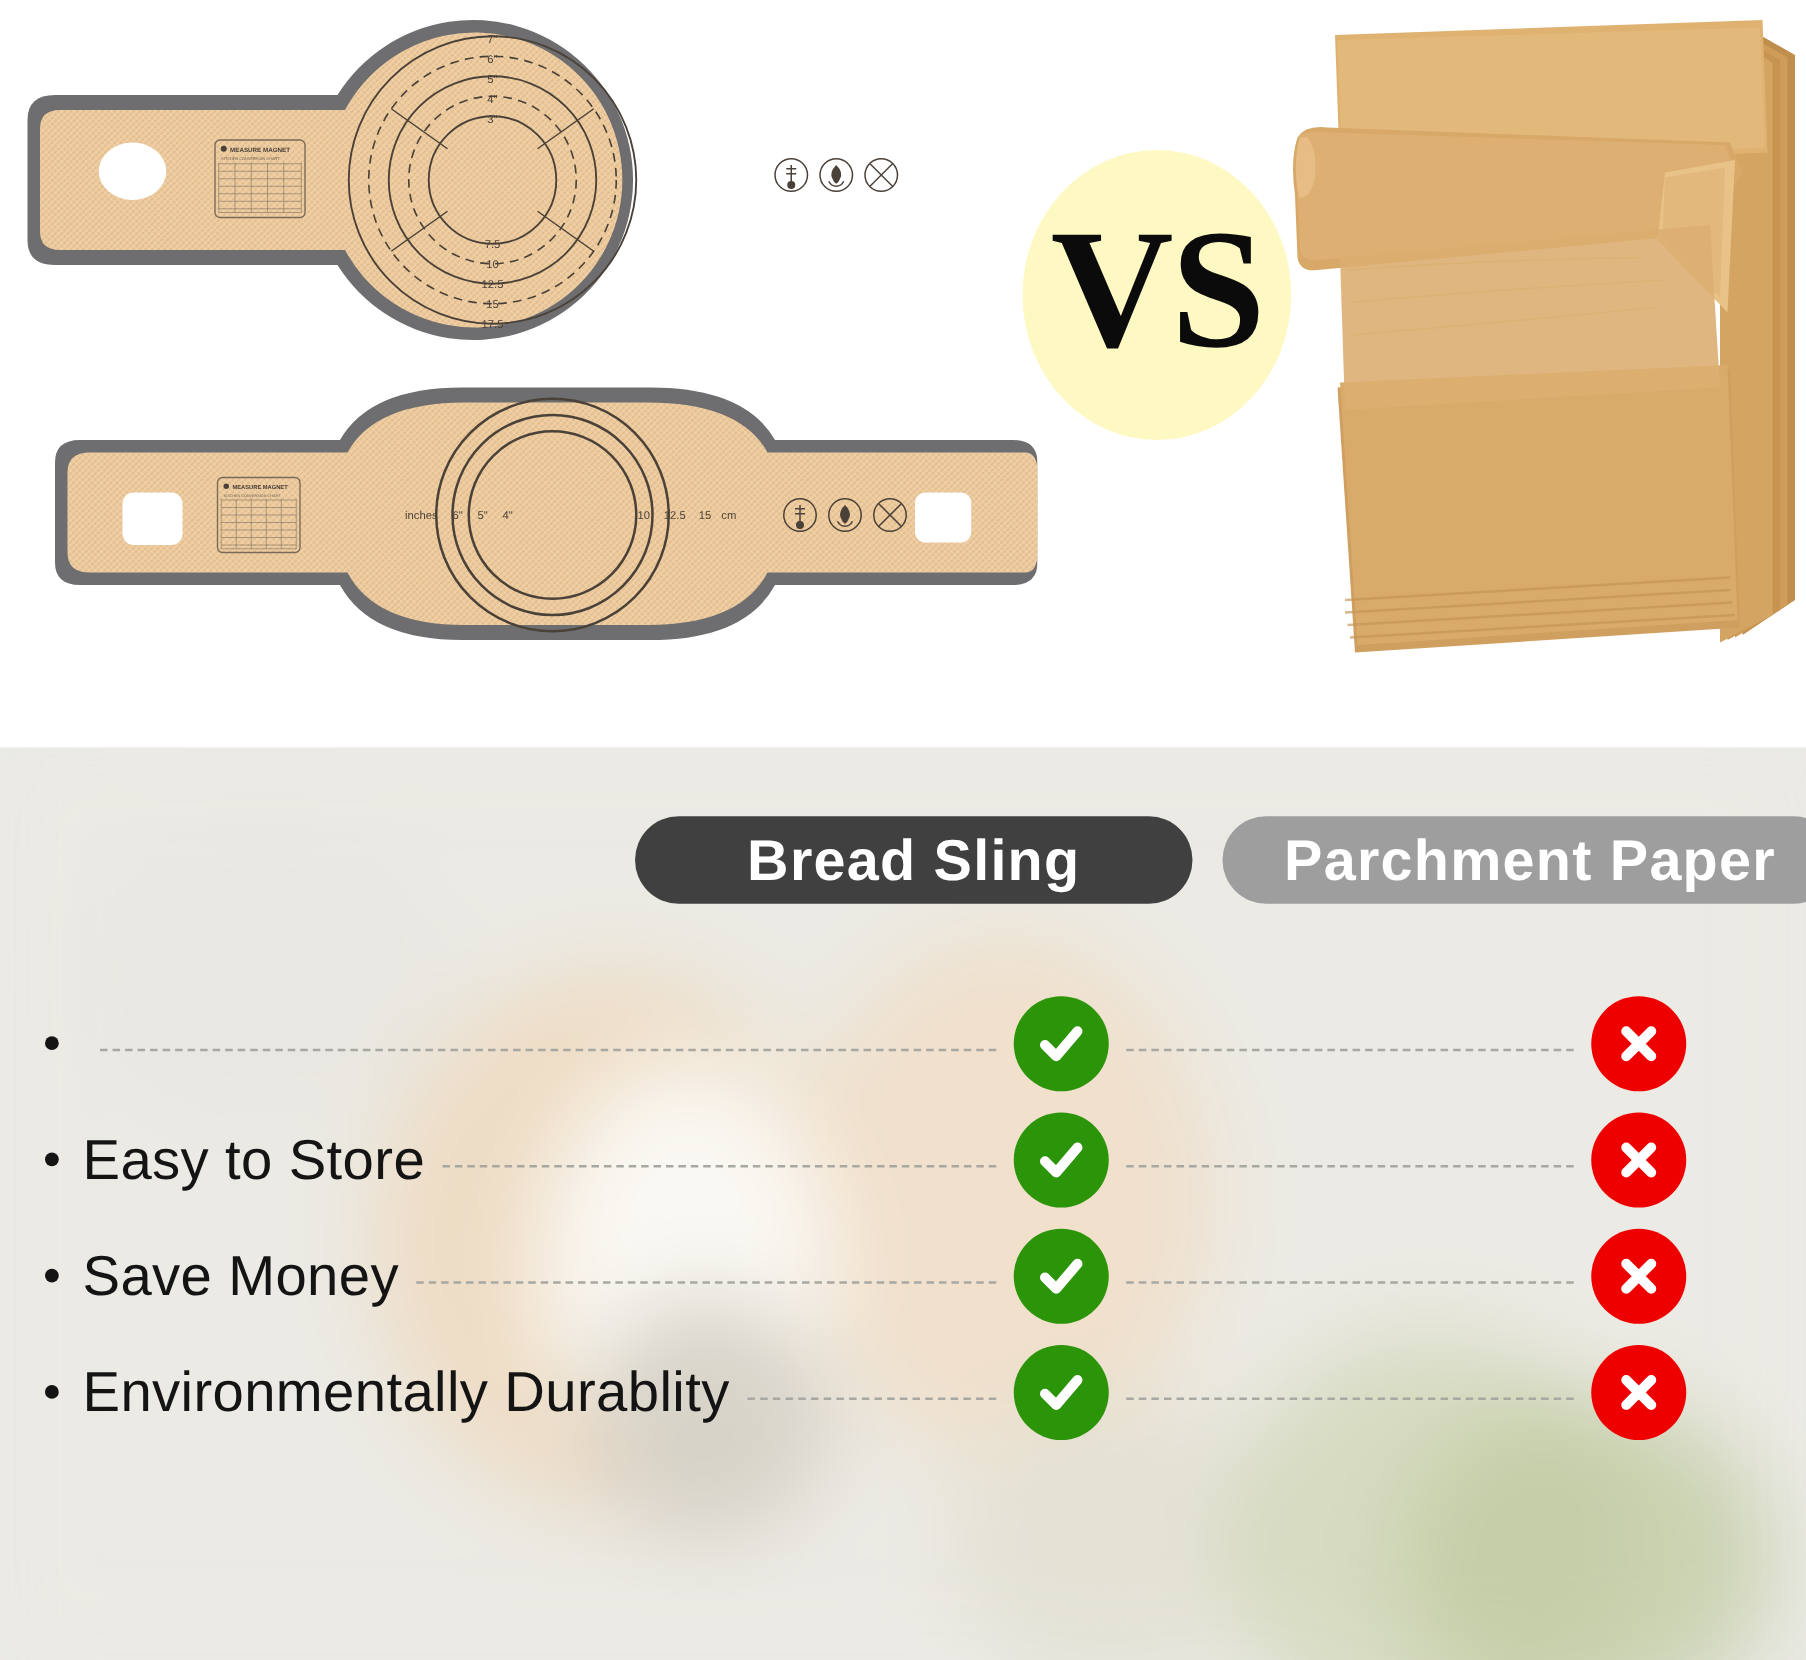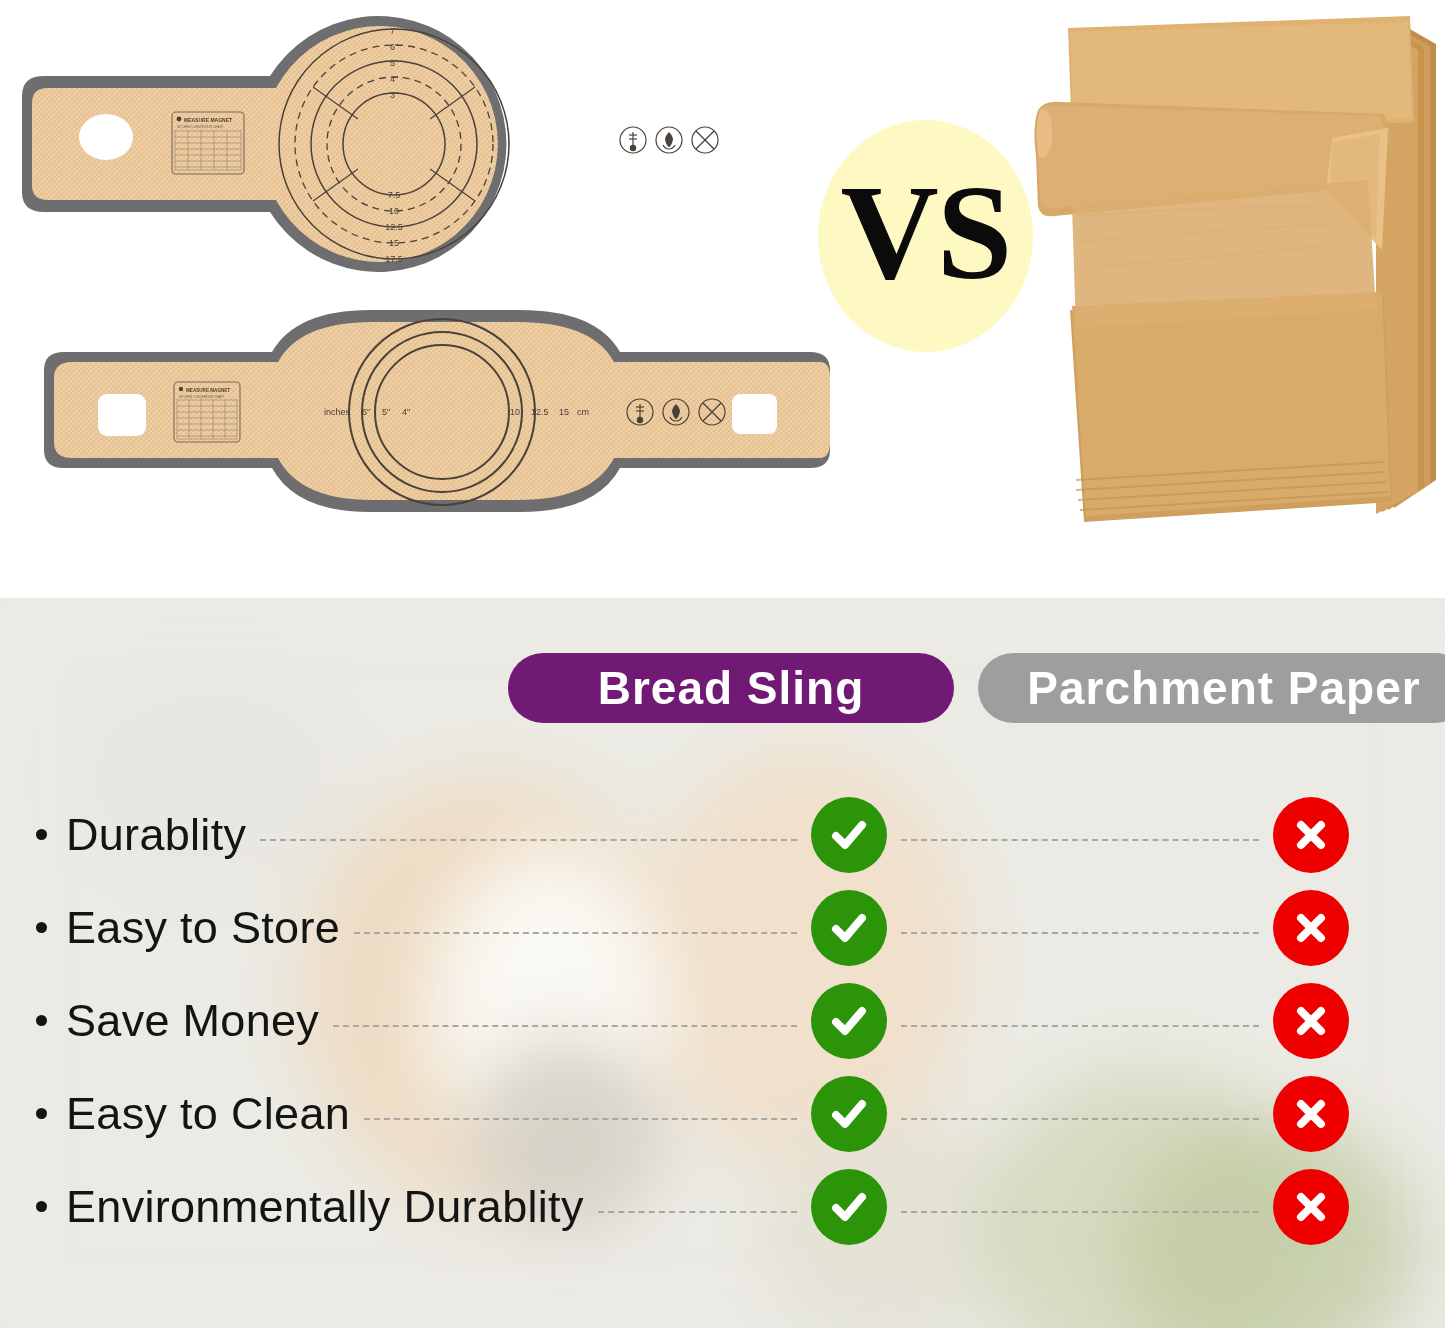--- a/index.html
+++ b/index.html
@@ -78,21 +78,21 @@
   
   #pill-row{position:absolute;left:0;top:55px;width:1445px;height:72px;}
   .pill{
     position:absolute;height:70px;border-radius:36px;
     display:flex;align-items:center;justify-content:center;
     color:#ffffff;
     font-size:46px;font-weight:700;
     letter-spacing:1px;
     white-space:nowrap;
   }
-  #pill-bread{left:508px;top:0;width:446px;background:#701a75;}
+  #pill-bread{left:508px;top:0;width:446px;background:#404040;}
   #pill-parch{left:978px;top:0;width:492px;background:#9e9e9e;}
 
   
   #rows{position:absolute;left:0;top:190px;width:1445px;}
   .row{
     position:relative;height:93px;
     display:flex;align-items:center;
   }
   .bullet{
     width:11px;height:11px;border-radius:50%;
@@ -367,21 +367,20 @@
 
     <div id="pill-row">
       <div class="pill" id="pill-bread">Bread Sling</div>
       <div class="pill" id="pill-parch">Parchment Paper</div>
     </div>
 
     <div id="rows">
 
       <div class="row">
         <span class="bullet"></span>
-        <span class="label">Durablity</span>
         <span class="leader"></span>
         <span class="mark check">
           <svg width="46" height="46" viewBox="0 0 46 46">
               <path d="M10 24 L19 33 L36 13" fill="none" stroke="#ffffff" stroke-width="8" stroke-linecap="round" stroke-linejoin="round"></path>
             </svg>
         </span>
         <span class="leader-2"></span>
         <span class="mark cross">
           <svg width="44" height="44" viewBox="0 0 44 44">
               <path d="M12 12 L32 32 M32 12 L12 32" fill="none" stroke="#ffffff" stroke-width="8" stroke-linecap="round"></path>
@@ -419,37 +418,20 @@
         </span>
         <span class="leader-2"></span>
         <span class="mark cross">
           <svg width="44" height="44" viewBox="0 0 44 44">
               <path d="M12 12 L32 32 M32 12 L12 32" fill="none" stroke="#ffffff" stroke-width="8" stroke-linecap="round"></path>
             </svg>
         </span>
         <span class="spacer-right"></span>
       </div>
 
-      <div class="row">
-        <span class="bullet"></span>
-        <span class="label">Easy to Clean</span>
-        <span class="leader"></span>
-        <span class="mark check">
-          <svg width="46" height="46" viewBox="0 0 46 46">
-              <path d="M10 24 L19 33 L36 13" fill="none" stroke="#ffffff" stroke-width="8" stroke-linecap="round" stroke-linejoin="round"></path>
-            </svg>
-        </span>
-        <span class="leader-2"></span>
-        <span class="mark cross">
-          <svg width="44" height="44" viewBox="0 0 44 44">
-              <path d="M12 12 L32 32 M32 12 L12 32" fill="none" stroke="#ffffff" stroke-width="8" stroke-linecap="round"></path>
-            </svg>
-        </span>
-        <span class="spacer-right"></span>
-      </div>
 
       <div class="row">
         <span class="bullet"></span>
         <span class="label">Environmentally Durablity</span>
         <span class="leader"></span>
         <span class="mark check">
           <svg width="46" height="46" viewBox="0 0 46 46">
               <path d="M10 24 L19 33 L36 13" fill="none" stroke="#ffffff" stroke-width="8" stroke-linecap="round" stroke-linejoin="round"></path>
             </svg>
         </span>

